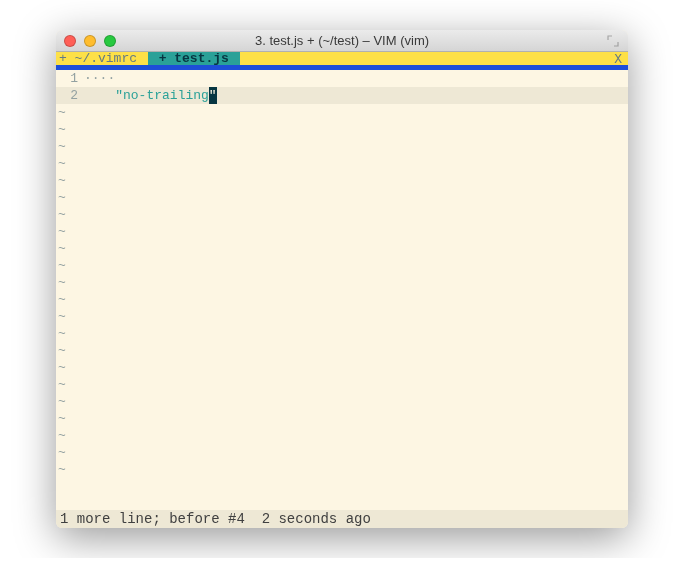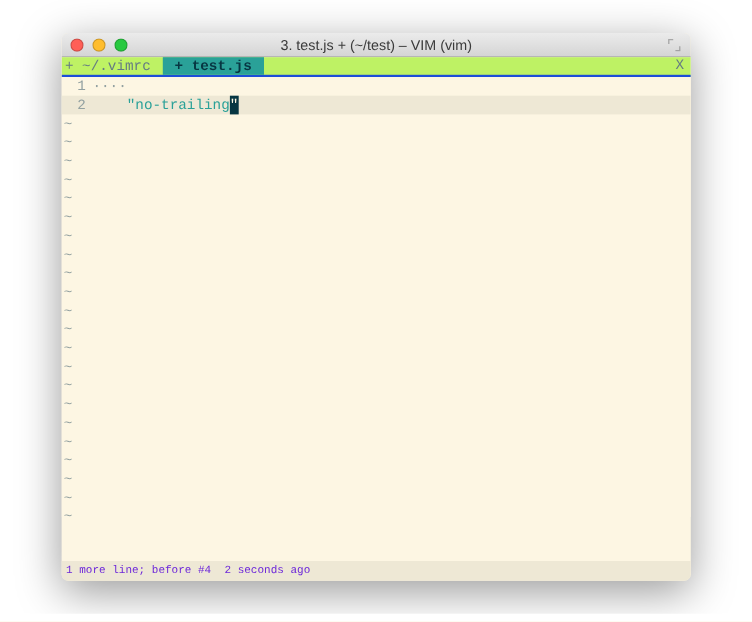--- a/index.html
+++ b/index.html
@@ -63,22 +63,22 @@
       width: 14px;
       height: 14px;
       opacity: 0.5;
       display: flex;
       align-items: center;
       justify-content: center;
     }
     .fullscreen-icon svg { width: 12px; height: 12px; }
     .tab-bar {
       height: 18px;
-      background: #bef264;
-      border-bottom: 2px solid #1d4ed8;
+      background: #fde047;
+      border-bottom: 5px solid #1d4ed8;
       display: flex;
       align-items: stretch;
       font-size: 13px;
       position: relative;
     }
     .tab {
       padding: 0 3px;
       display: flex;
       align-items: center;
       color: #657b83;
@@ -131,22 +131,22 @@
       color: #fdf6e3;
     }
     .tilde-line {
       height: 17px;
       padding-left: 2px;
       color: #93a1a1;
     }
     .status-bar {
       height: 18px;
       background: #eee8d5;
-      color: #6d28d9;
-      font-size: 10px;
+      color: #404040;
+      font-size: 14px;
       display: flex;
       align-items: center;
       padding: 0 4px;
       white-space: pre;
       justify-content: space-between;
       margin-top: 40px;
     }
     .status-left, .status-right {
       white-space: pre;
     }

